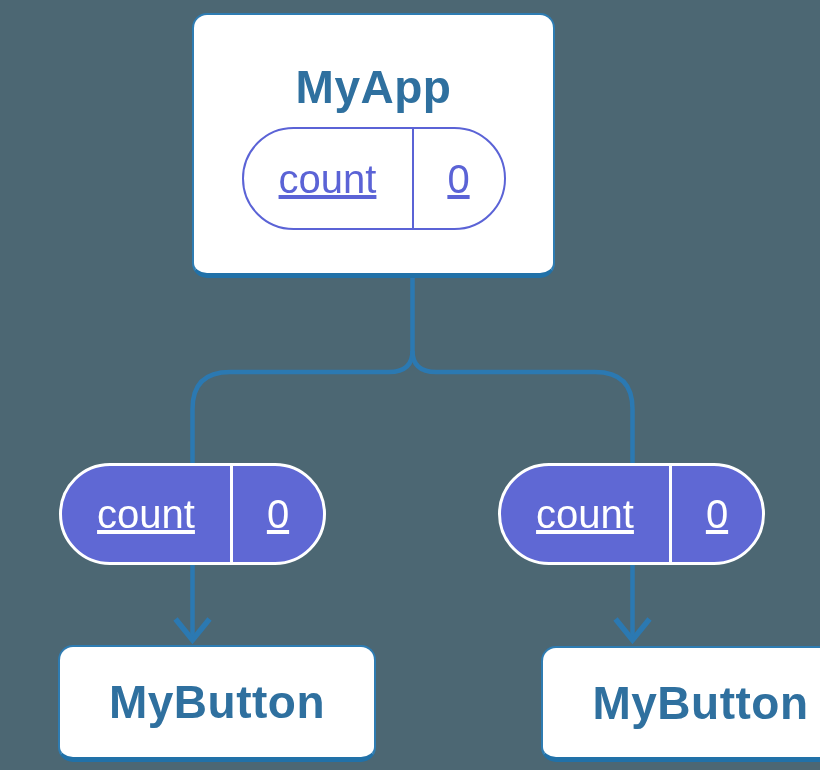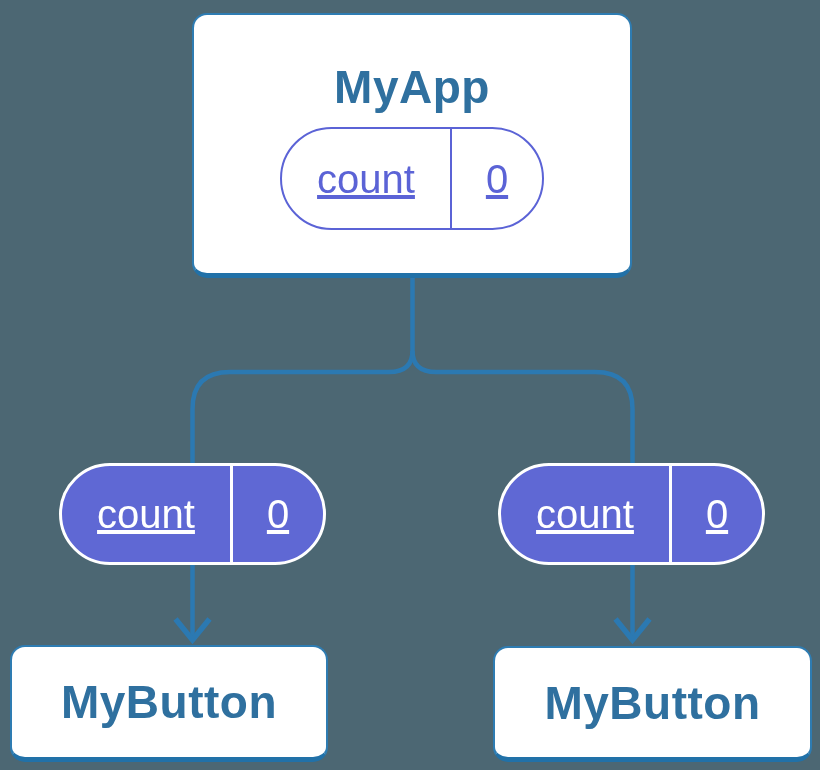--- a/index.html
+++ b/index.html
@@ -43,24 +43,24 @@
   .card-title {
     font-size: 46px;
     font-weight: bold;
     color: #2f709f;
     letter-spacing: 0.5px;
     line-height: 52px;
     white-space: nowrap;
   }
   .card.root {
     left: 192px; top: 13px;
-    width: 440px; height: 265px;
+    width: 363px; height: 265px;
     padding-top: 46px;
   }
-  .card.child { justify-content: center; }
+  .card.child { justify-content: center; margin-left: 48px; }
   .card.child.left  { left: 10px;  top: 645px; width: 318px; height: 117px; }
   .card.child.right { left: 493px; top: 646px; width: 319px; height: 116px; }
 
   .pill {
     display: flex;
     align-items: stretch;
     box-sizing: border-box;
     border-radius: 60px;
     overflow: hidden;
   }

